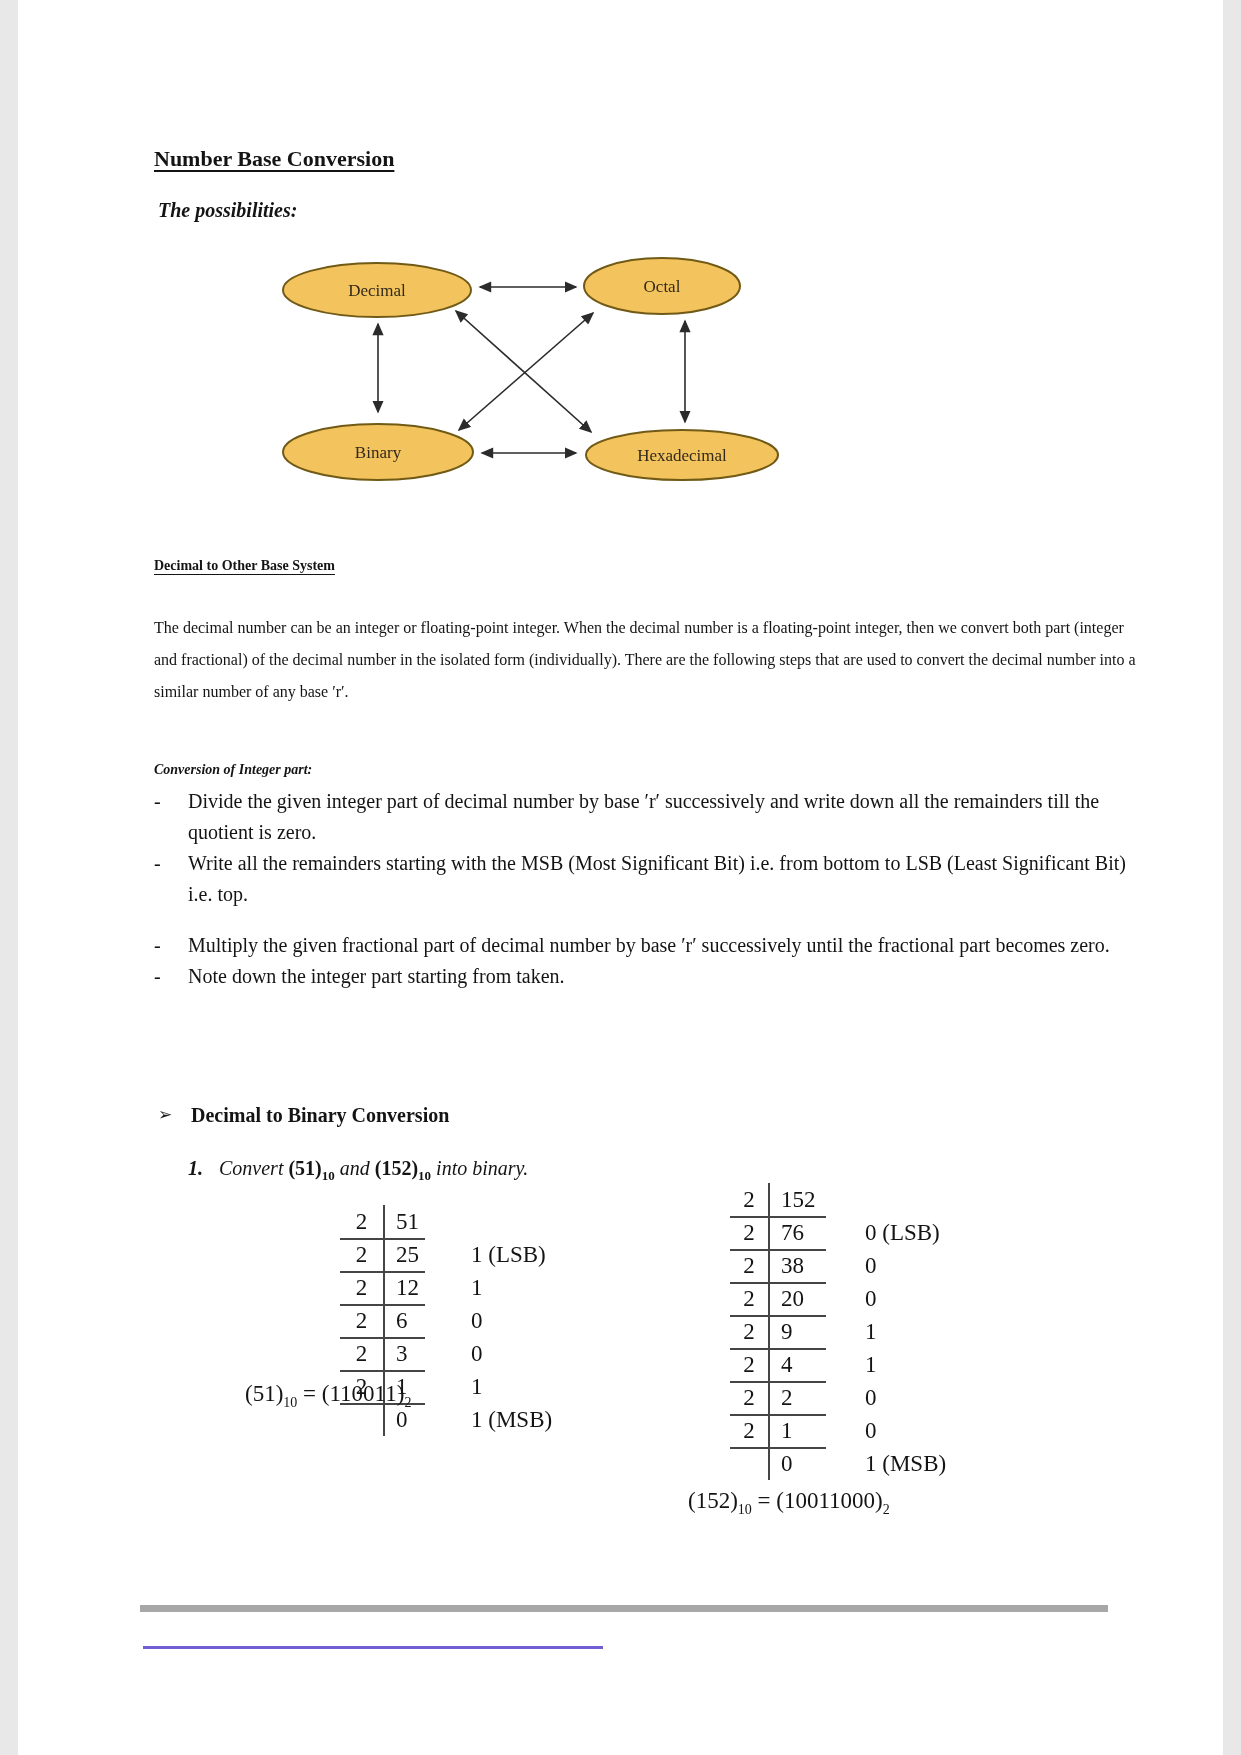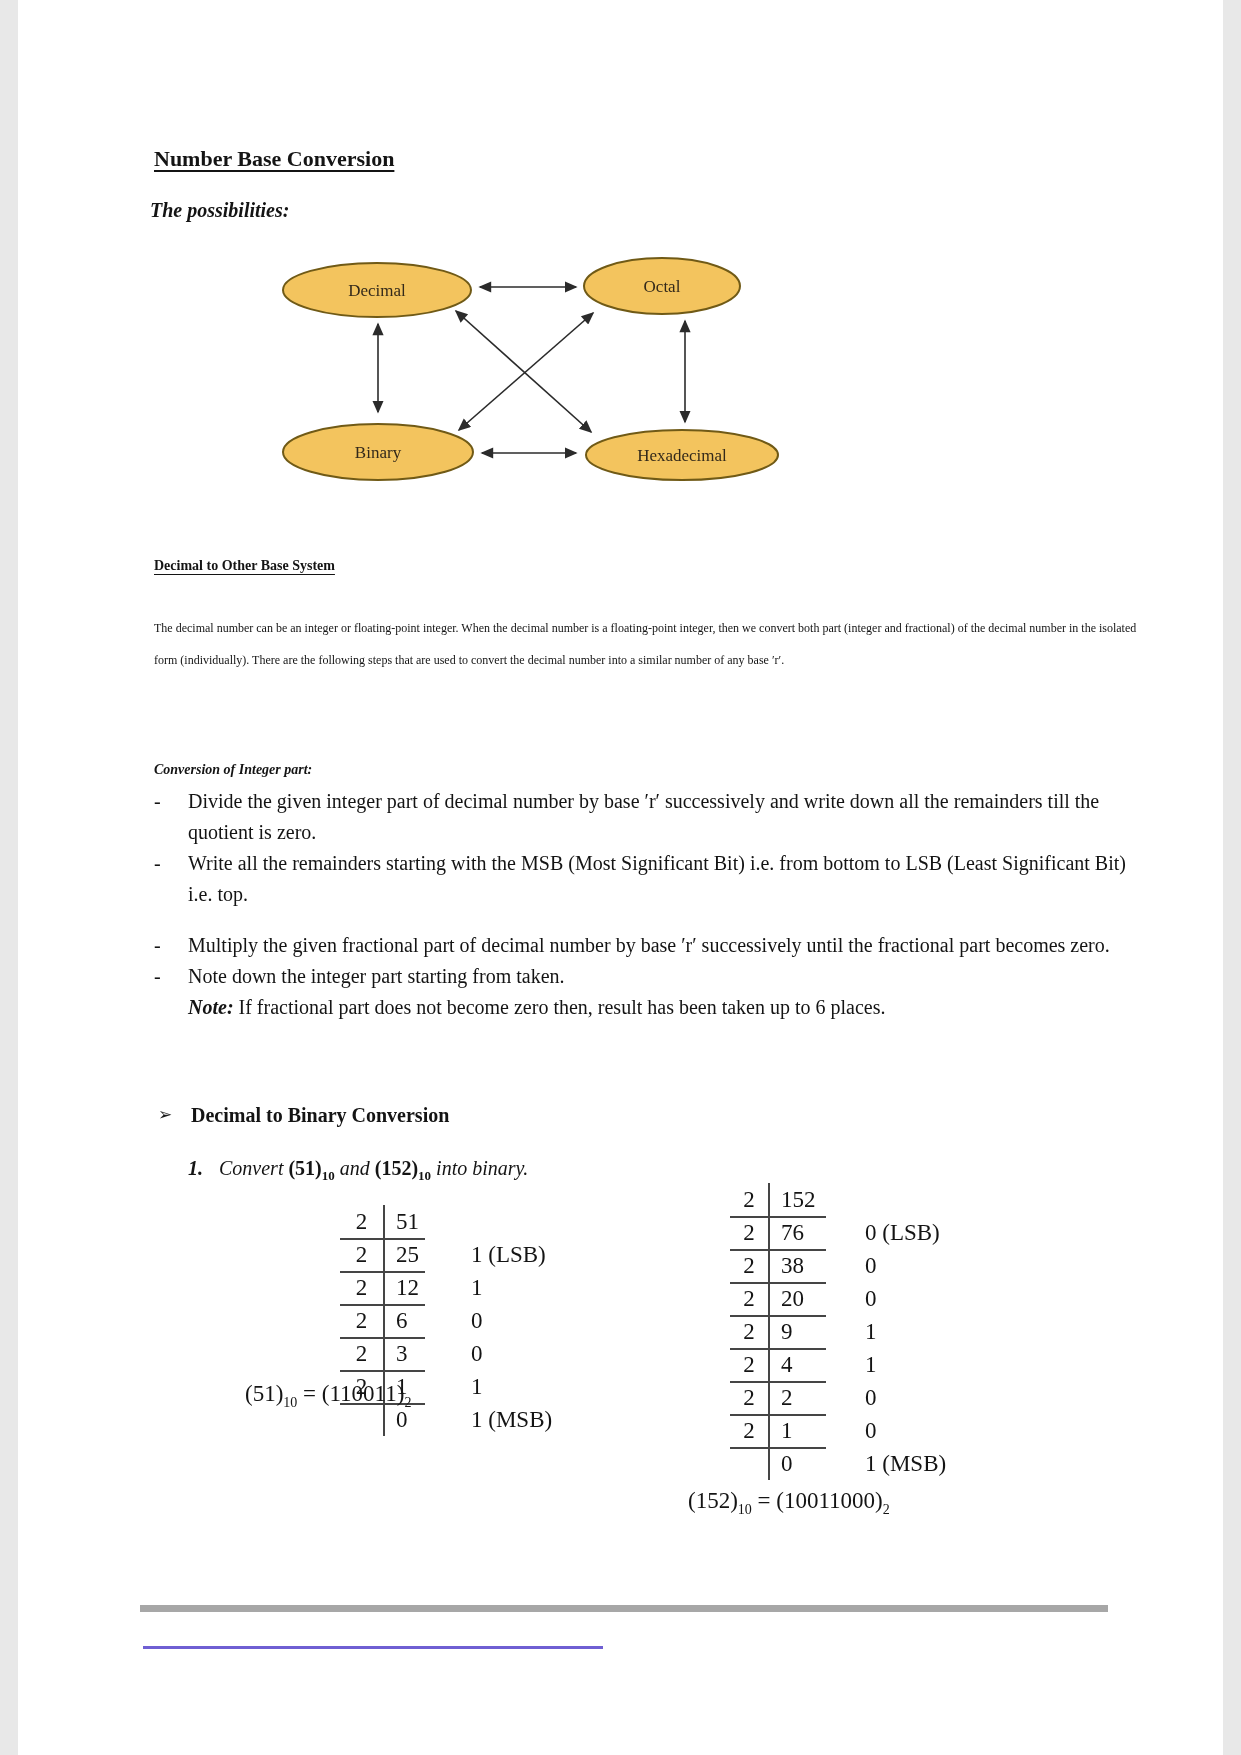--- a/index.html
+++ b/index.html
@@ -18,21 +18,21 @@
     text-decoration:underline;
     text-underline-offset:4px;
   }
   .subtitle{font-size:20px;font-weight:bold;font-style:italic;}
   .section-heading{
     font-size:14px;font-weight:bold;
     text-decoration:underline;
     text-underline-offset:4px;
   }
   .body-par{
-    font-size:12px;line-height:32px;width:985px;
+    font-size:16px;line-height:32px;width:985px;
     text-align:left;
   }
   .part-heading{font-size:14px;font-weight:bold;font-style:italic;line-height:32px;}
   .bullet-list{font-size:20px;line-height:31px;width:985px;}
   .bullet-row{display:flex;}
   .dash{width:34px;flex:0 0 34px;}
   .bullet-text{flex:1;}
   .note-line{padding-left:34px;}
   .note-label{font-weight:bold;font-style:italic;}
   .arrow-heading{display:flex;font-size:20px;line-height:26px;}
@@ -63,21 +63,21 @@
   .purple-line{background:#6f5fd3;}
   .node-label{font-size:17px;fill:#33291a;}
 </style>
 </head>
 <body>
 
 <div class="page">
 
   <div class="abs doc-title" style="left:136px;top:146px;">Number Base Conversion</div>
 
-  <div class="abs subtitle" style="left:132px;top:199px;">The possibilities:</div>
+  <div class="abs subtitle" style="left:140px;top:199px;">The possibilities:</div>
 
   <svg class="abs" style="left:230px;top:240px;" width="560" height="250" viewBox="0 0 560 250">
     <defs>
       <marker id="ah-e" markerWidth="9" markerHeight="8" refX="7" refY="3.5" orient="auto">
         <path d="M0,0 L8,3.5 L0,7 Z" fill="#2b2b2b"></path>
       </marker>
       <marker id="ah-s" markerWidth="9" markerHeight="8" refX="1" refY="3.5" orient="auto">
         <path d="M8,0 L0,3.5 L8,7 Z" fill="#2b2b2b"></path>
       </marker>
     </defs>
@@ -128,23 +128,20 @@
   <div class="abs" style="left:136px;top:930px;">
     <div class="bullet-list">
       <div class="bullet-row">
         <span class="dash">-</span>
         <span class="bullet-text">Multiply the given fractional part of decimal number by base ′r′ successively until the fractional part becomes zero.</span>
       </div>
       <div class="bullet-row">
         <span class="dash">-</span>
         <span class="bullet-text">Note down the integer part starting from taken.</span>
       </div>
-      <div class="note-line">
-        <span class="note-label">Note:</span><span> If fractional part does not become zero then, result has been taken up to 6 places.</span>
-      </div>
     </div>
   </div>
 
   <div class="abs arrow-heading" style="left:140px;top:1102px;">
     <span class="arrow-glyph">➢</span>
     <span class="arrow-heading-text">Decimal to Binary Conversion</span>
   </div>
 
   <div class="abs example-line" style="left:170px;top:1155px;">
     <span class="example-number">1.</span>

